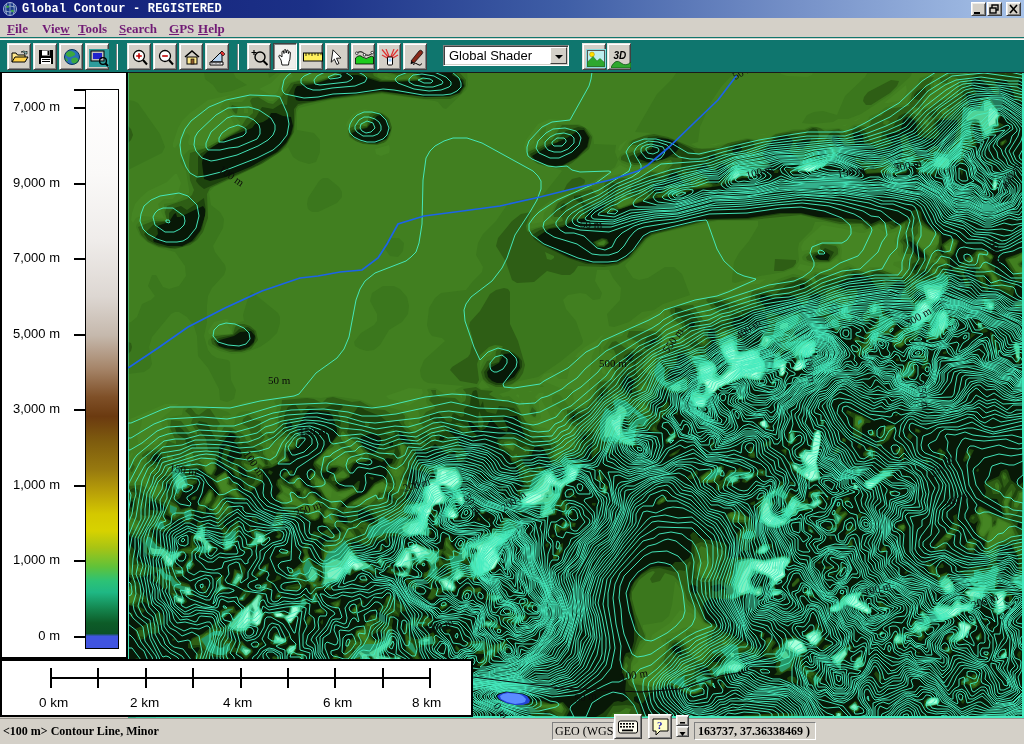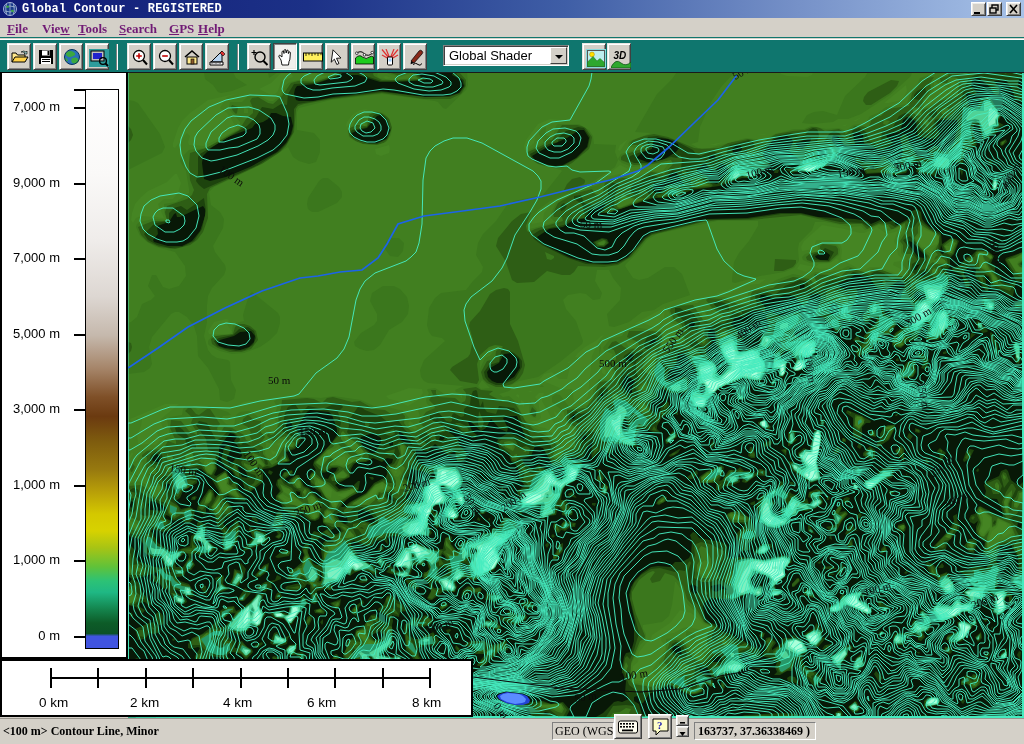--- a/index.html
+++ b/index.html
@@ -287,21 +287,21 @@
  <div class="vt" style="left:143px"></div>
  <div class="vt" style="left:190px"></div>
  <div class="vt" style="left:238px"></div>
  <div class="vt" style="left:285px"></div>
  <div class="vt" style="left:332px"></div>
  <div class="vt" style="left:380px"></div>
  <div class="vt" style="left:427px"></div>
  <span class="kl" style="left:37px">0 km</span>
  <span class="kl" style="left:128px">2 km</span>
  <span class="kl" style="left:221px">4 km</span>
- <span class="kl" style="left:305px">6 km</span>
+ <span class="kl" style="left:321px">6 km</span>
  <span class="kl" style="left:410px">8 km</span>
 </div>
 <div id="status" class="abs">
  <span class="abs" style="left:3px;top:5px">&lt;100 m&gt; Contour Line, Minor</span>
  <span class="spanel" style="left:552px;width:62px;padding-left:2px;font-weight:normal">GEO (WGS84</span>
  <div class="sbtn" style="left:614px;top:-5px;width:28px;height:25px">
   <svg style="position:absolute;left:3px;top:5px" width="20" height="14" viewBox="0 0 20 14">
    <rect x="0.5" y="1" width="19" height="12" rx="2" fill="#fffef0" stroke="#000"></rect>
    <g fill="#000">
           <rect x="2" y="3" width="2" height="1.6"></rect>

